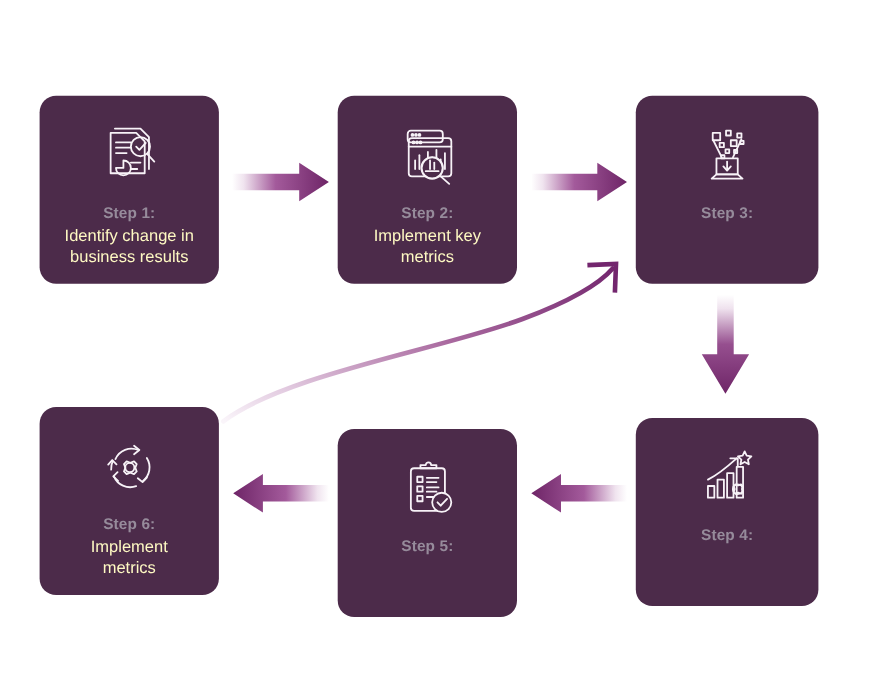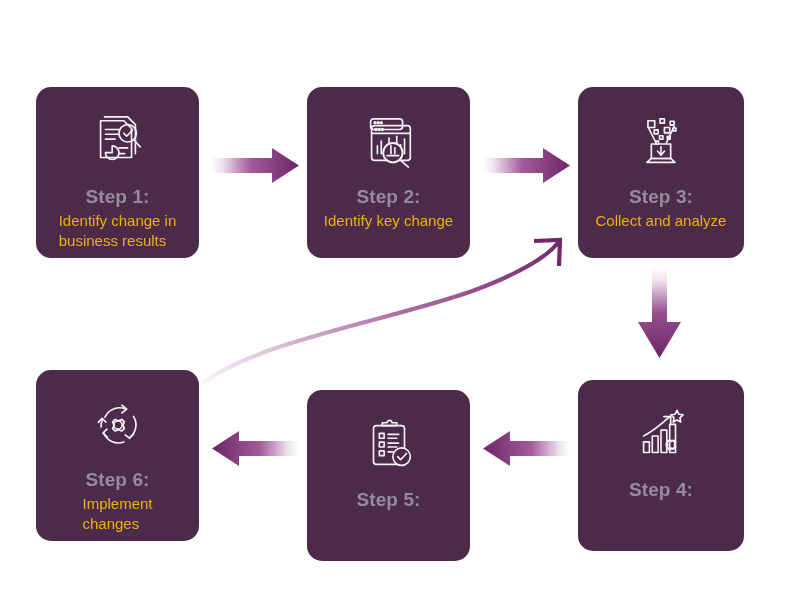--- a/index.html
+++ b/index.html
@@ -41,32 +41,33 @@
   .step-icon {
     width: 62px;
     height: 60px;
     display: block;
     margin: 0 auto 12px auto;
   }
   .step-icon svg { display: block; width: 100%; height: 100%; }
 
   .step-label {
     color: #968B9B;
-    font-size: 19px;
+    font-size: 14px;
     font-weight: bold;
     line-height: 1.25;
     text-align: center;
     margin-bottom: 2px;
     letter-spacing: .1px;
   }
   .step-title {
-    color: #eab308;
+    color: #fef9c3;
     font-size: 15px;
     font-weight: normal;
     line-height: 1.32;
+    text-align: center;
     padding: 0 8px;
     white-space: pre-line;
   }
 
   
   #box-step-1 { left: 36px;  top: 87px;  }
   #box-step-2 { left: 307px; top: 87px;  }
   #box-step-3 { left: 578px; top: 87px;  }
   #box-step-4 { left: 578px; top: 380px; }
   #box-step-5 { left: 307px; top: 390px; }
@@ -185,21 +186,21 @@
         <line x1="44" y1="42" x2="44" y2="33"></line>
         <line x1="48" y1="42" x2="48" y2="27"></line>
         <circle cx="36" cy="41" r="10" stroke-width="2" fill="#4C2B4A"></circle>
         <line x1="30" y1="44" x2="42" y2="44"></line>
         <line x1="34" y1="34" x2="34" y2="42"></line>
         <line x1="38" y1="36" x2="38" y2="42"></line>
         <line x1="43.5" y1="48.5" x2="52" y2="56"></line>
       </svg>
     </span>
     <div class="step-label">Step 2:</div>
-    <div class="step-title">Identify key change</div>
+    <div class="step-title">Implement key metrics</div>
   </div>
 
   <div class="step-box wide" id="box-step-3">
     <span class="step-icon">
       <svg viewBox="0 0 64 62" fill="none" stroke="#F7F2F7" stroke-width="1.7" stroke-linecap="round" stroke-linejoin="round">
         <rect x="18.5" y="8" width="7" height="7"></rect>
         <rect x="31" y="6" width="4.5" height="4.5"></rect>
         <rect x="41.5" y="8.5" width="4" height="4"></rect>
         <rect x="35.5" y="15" width="5.5" height="5.5"></rect>
         <rect x="25" y="17.5" width="4" height="4"></rect>
@@ -209,21 +210,20 @@
         <rect x="26.5" y="29" width="3" height="3"></rect>
         <line x1="19" y1="15" x2="27" y2="31"></line>
         <line x1="45.5" y1="14" x2="37.5" y2="31"></line>
         <rect x="22" y="32" width="20" height="15"></rect>
         <line x1="32" y1="35" x2="32" y2="43"></line>
         <path d="M28.5 39.5 L32 43.5 L35.5 39.5"></path>
         <path d="M17.5 51 h29 l-4.5 -4 h-20 z"></path>
       </svg>
     </span>
     <div class="step-label">Step 3:</div>
-    <div class="step-title">Collect and analyze</div>
   </div>
 
   <div class="step-box wide" id="box-step-4">
     <span class="step-icon">
       <svg viewBox="0 0 64 62" fill="none" stroke="#F7F2F7" stroke-width="1.7" stroke-linecap="round" stroke-linejoin="round">
         <rect x="14" y="37" width="6" height="11"></rect>
         <rect x="23" y="31" width="6" height="17"></rect>
         <rect x="32" y="25" width="6" height="23"></rect>
         <rect x="41" y="19" width="6" height="29"></rect>
         <path d="M14 31 C 22 27, 31 20, 41 11"></path>
@@ -266,16 +266,16 @@
         <path d="M48 21 A 16.5 16.5 0 0 1 44 43"></path>
         <path d="M48 39.5 l-4 4.2 l-4.5 -3.6"></path>
         <path d="M38 47.5 A 16.5 16.5 0 0 1 17 38"></path>
         <path d="M21 42.5 l-4.5 -4.2 l4 -4"></path>
         <path d="M14.5 32 A 16.5 16.5 0 0 1 16 24"></path>
         <path d="M19.5 27 l-4 -4 l-3.8 4.3"></path>
       </svg>
     </span>
     <div class="step-label">Step 6:</div>
     <div class="step-title">Implement
-changes</div>
+metrics</div>
   </div>
 
 </div>
 
 </body></html>

